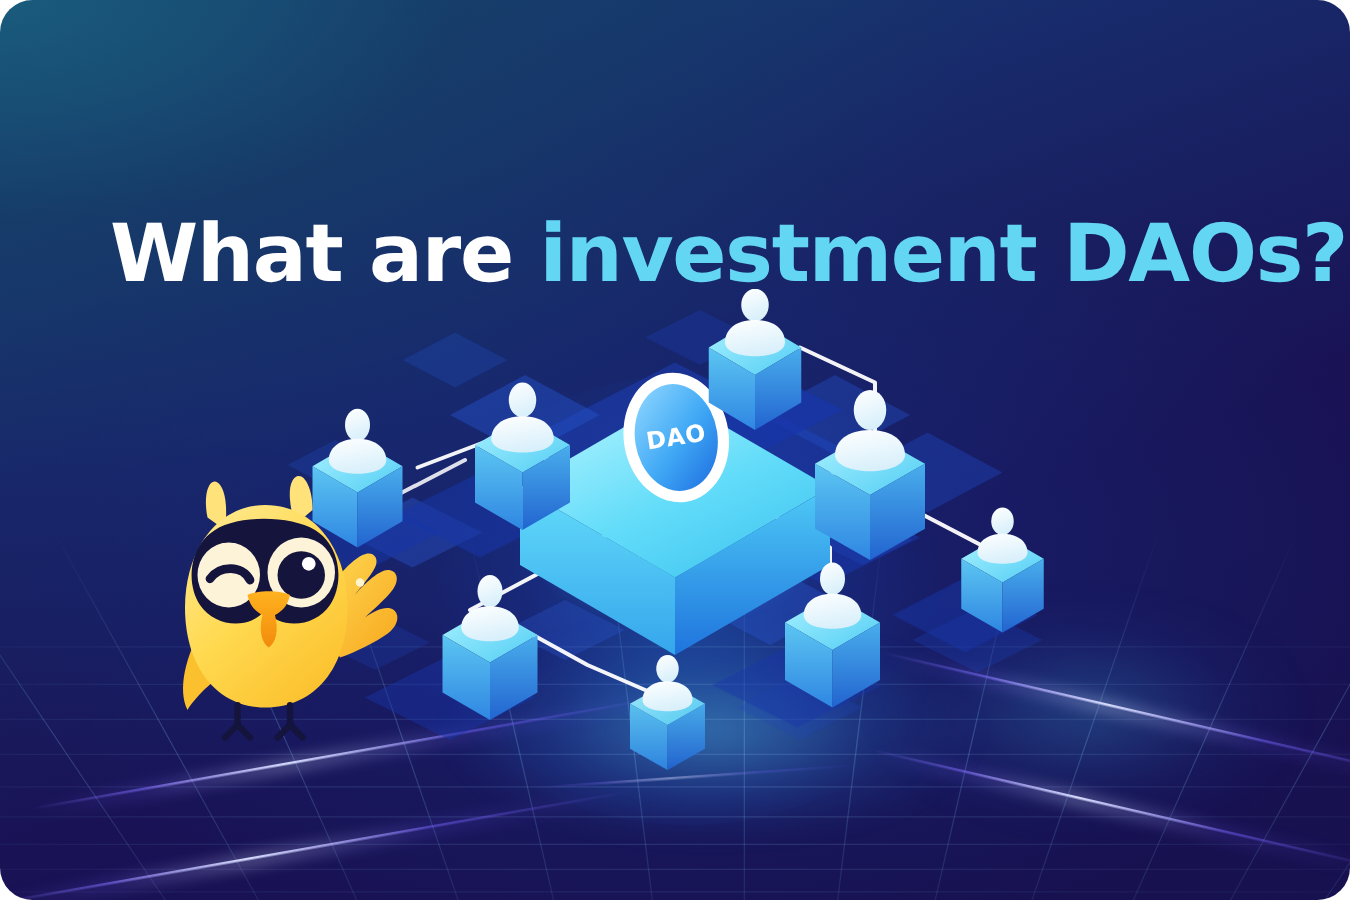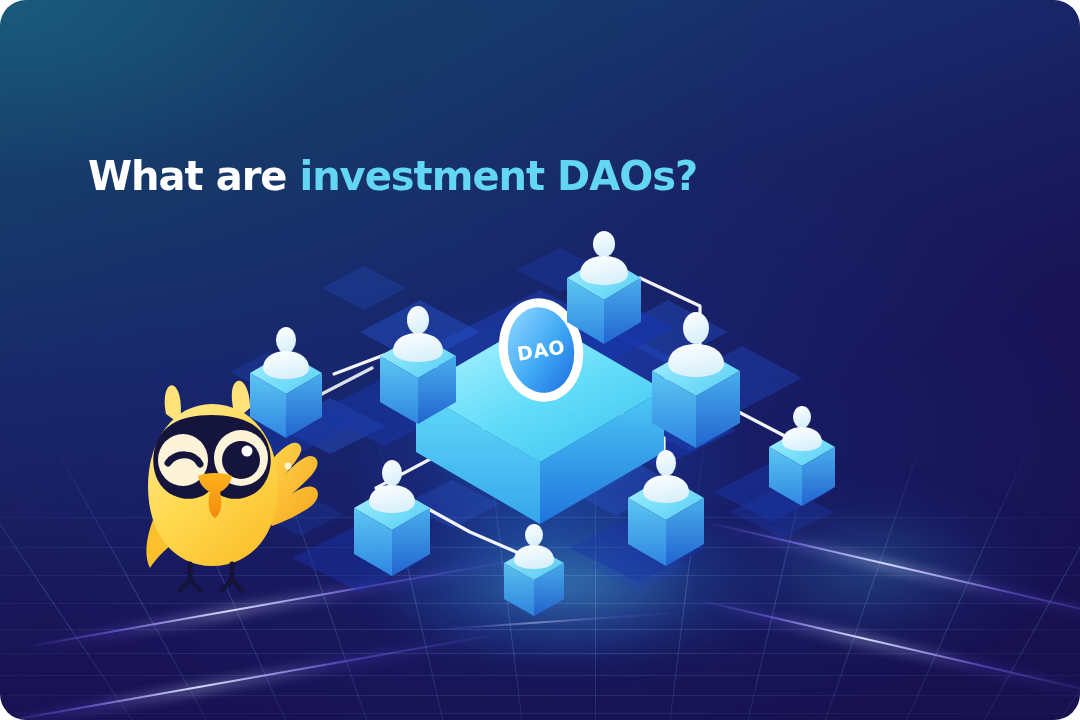--- a/index.html
+++ b/index.html
@@ -23,21 +23,21 @@
     background:linear-gradient(90deg,rgba(120,90,255,0) 0%,rgba(130,110,255,0.55) 18%,rgba(215,220,255,0.98) 40%,rgba(120,100,255,0.50) 68%,rgba(90,70,220,0) 100%);}
   .streak.soft{height:7px;filter:blur(6px);opacity:.5;}
 
   
   .glow{position:absolute;border-radius:50%;pointer-events:none;}
 
   
   .title{
     position:absolute;left:88px;top:128px;
     font-family:"DejaVu Sans",sans-serif;
-    font-size:40px;font-weight:700;letter-spacing:-1px;line-height:1.05;
+    font-size:64px;font-weight:700;letter-spacing:-1px;line-height:1.05;
     white-space:nowrap;
   }
   .title .w{color:#ffffff;}
   .title .c{color:#63d6f4;}
 
   
   .net{position:absolute;left:0;top:0;width:1080px;height:720px;}
 
   .dao-coin{position:absolute;}
   .dao-label{

